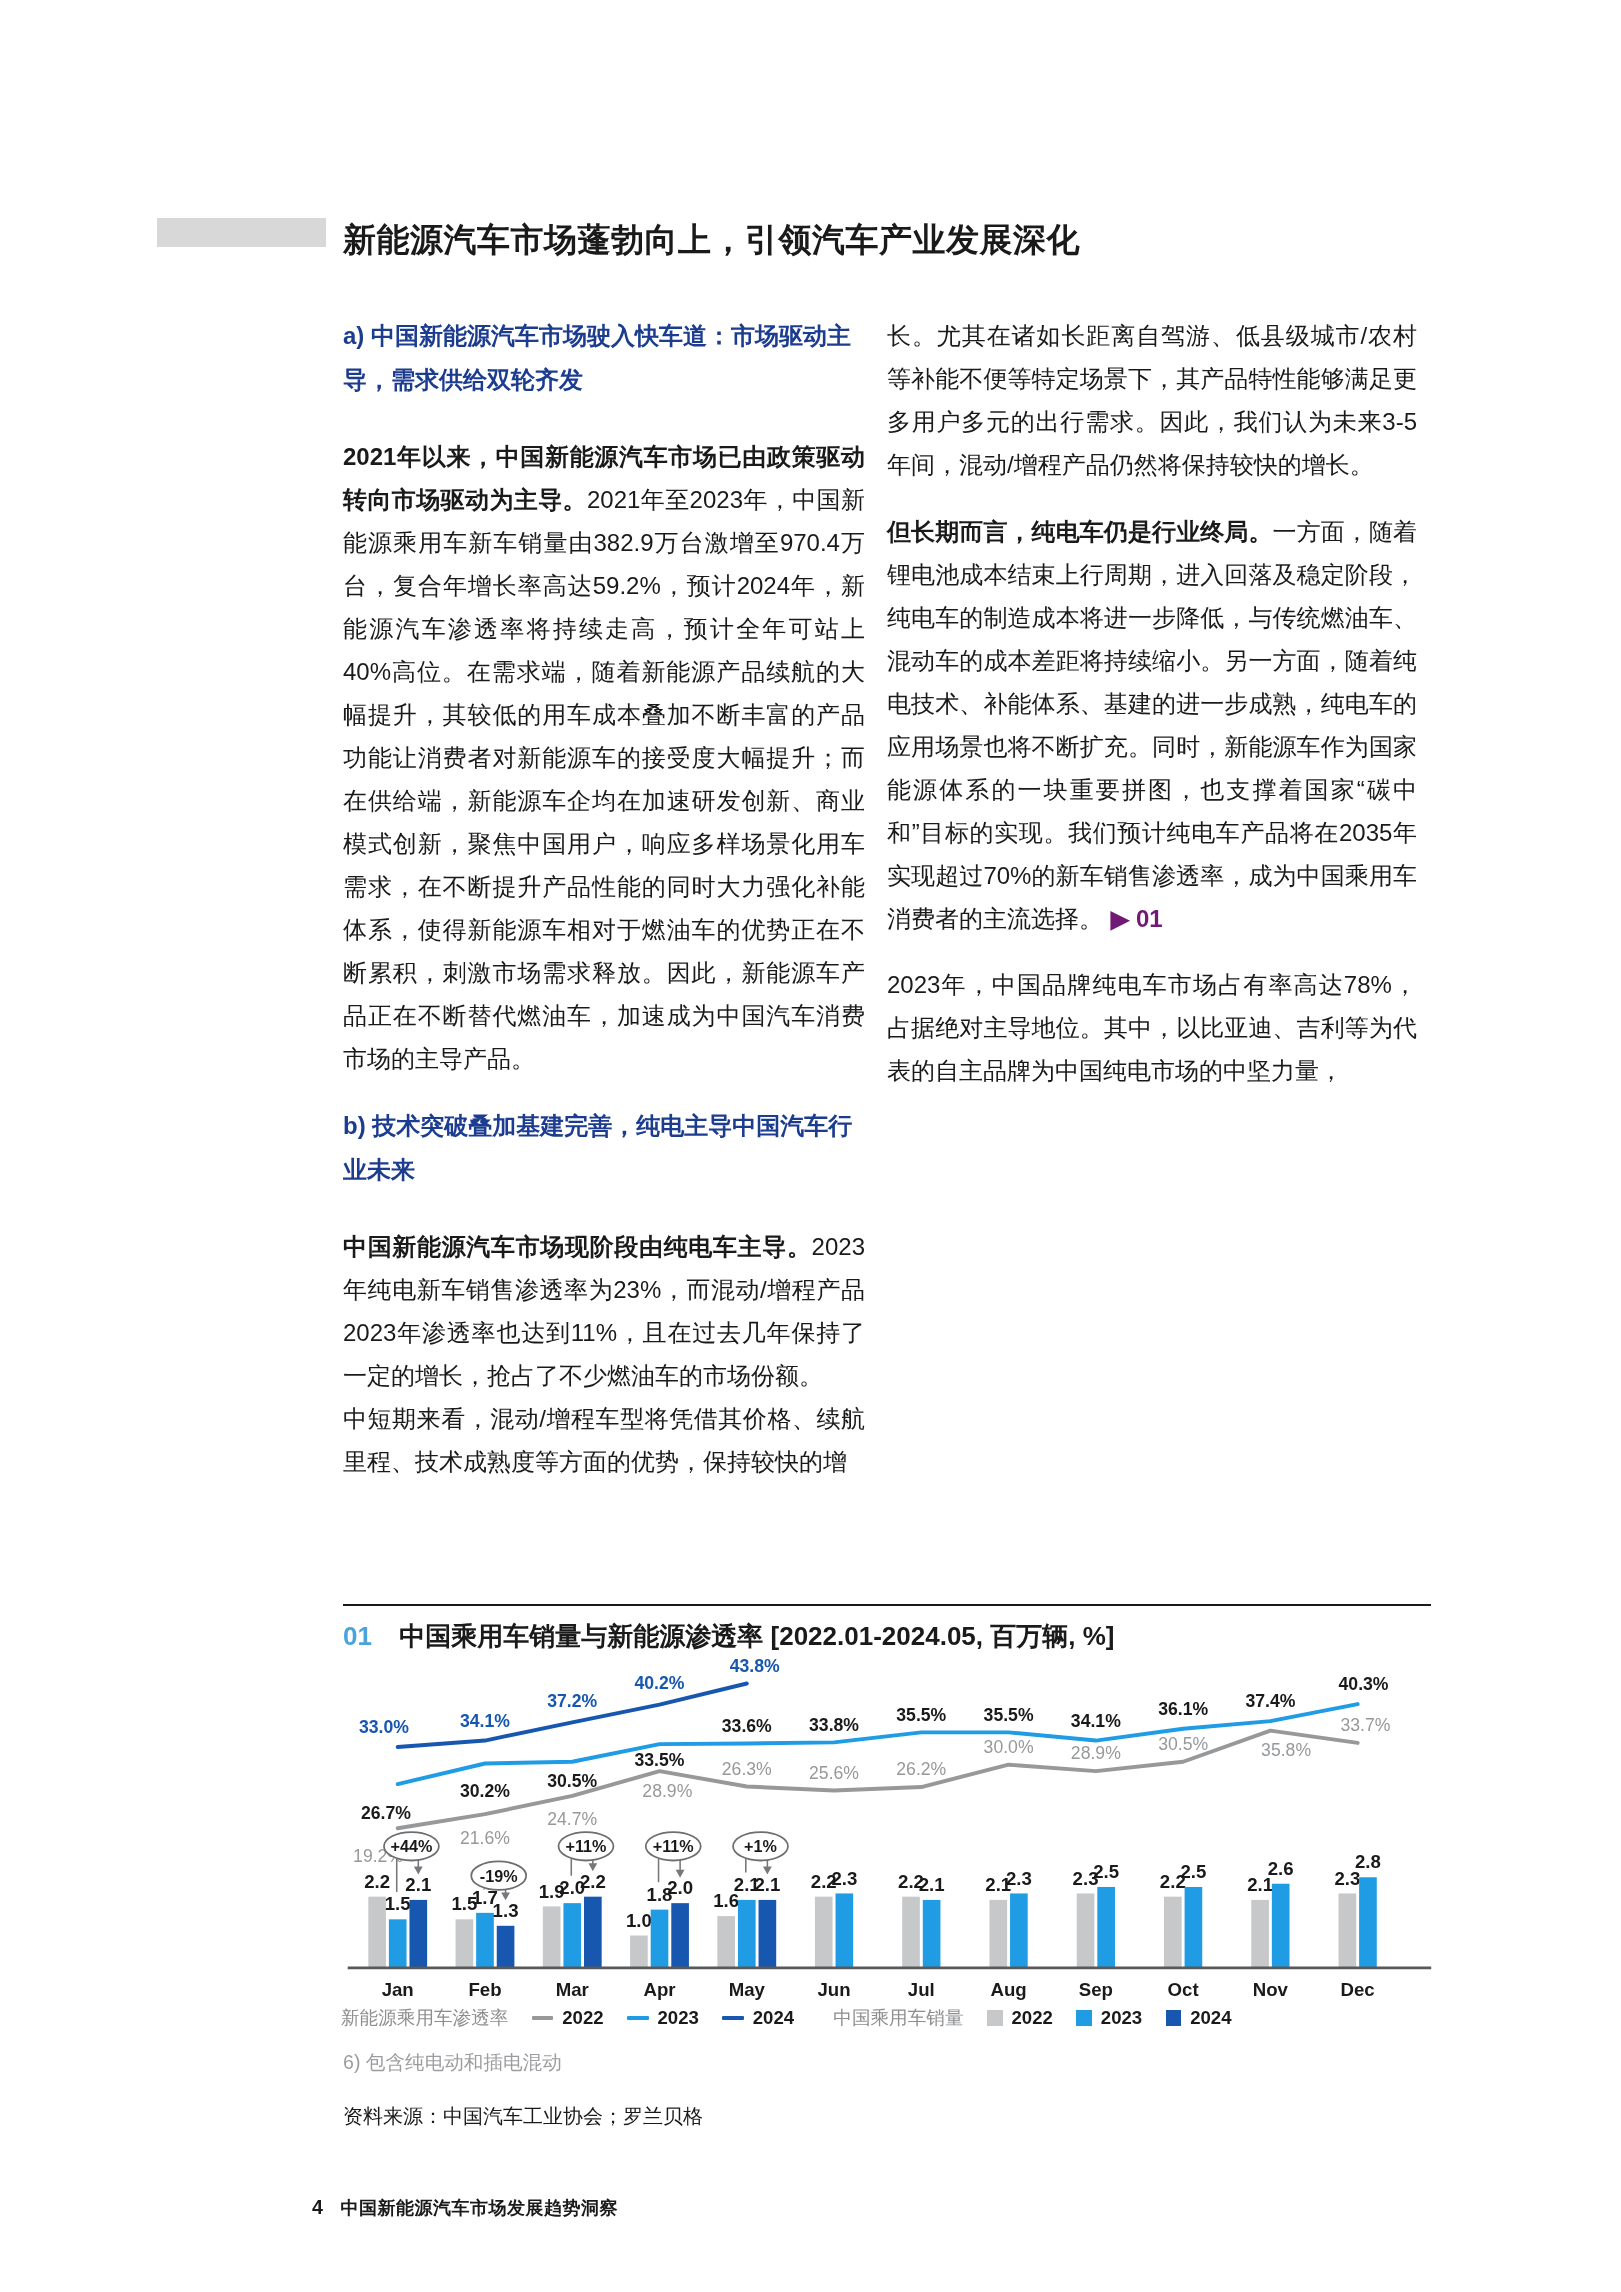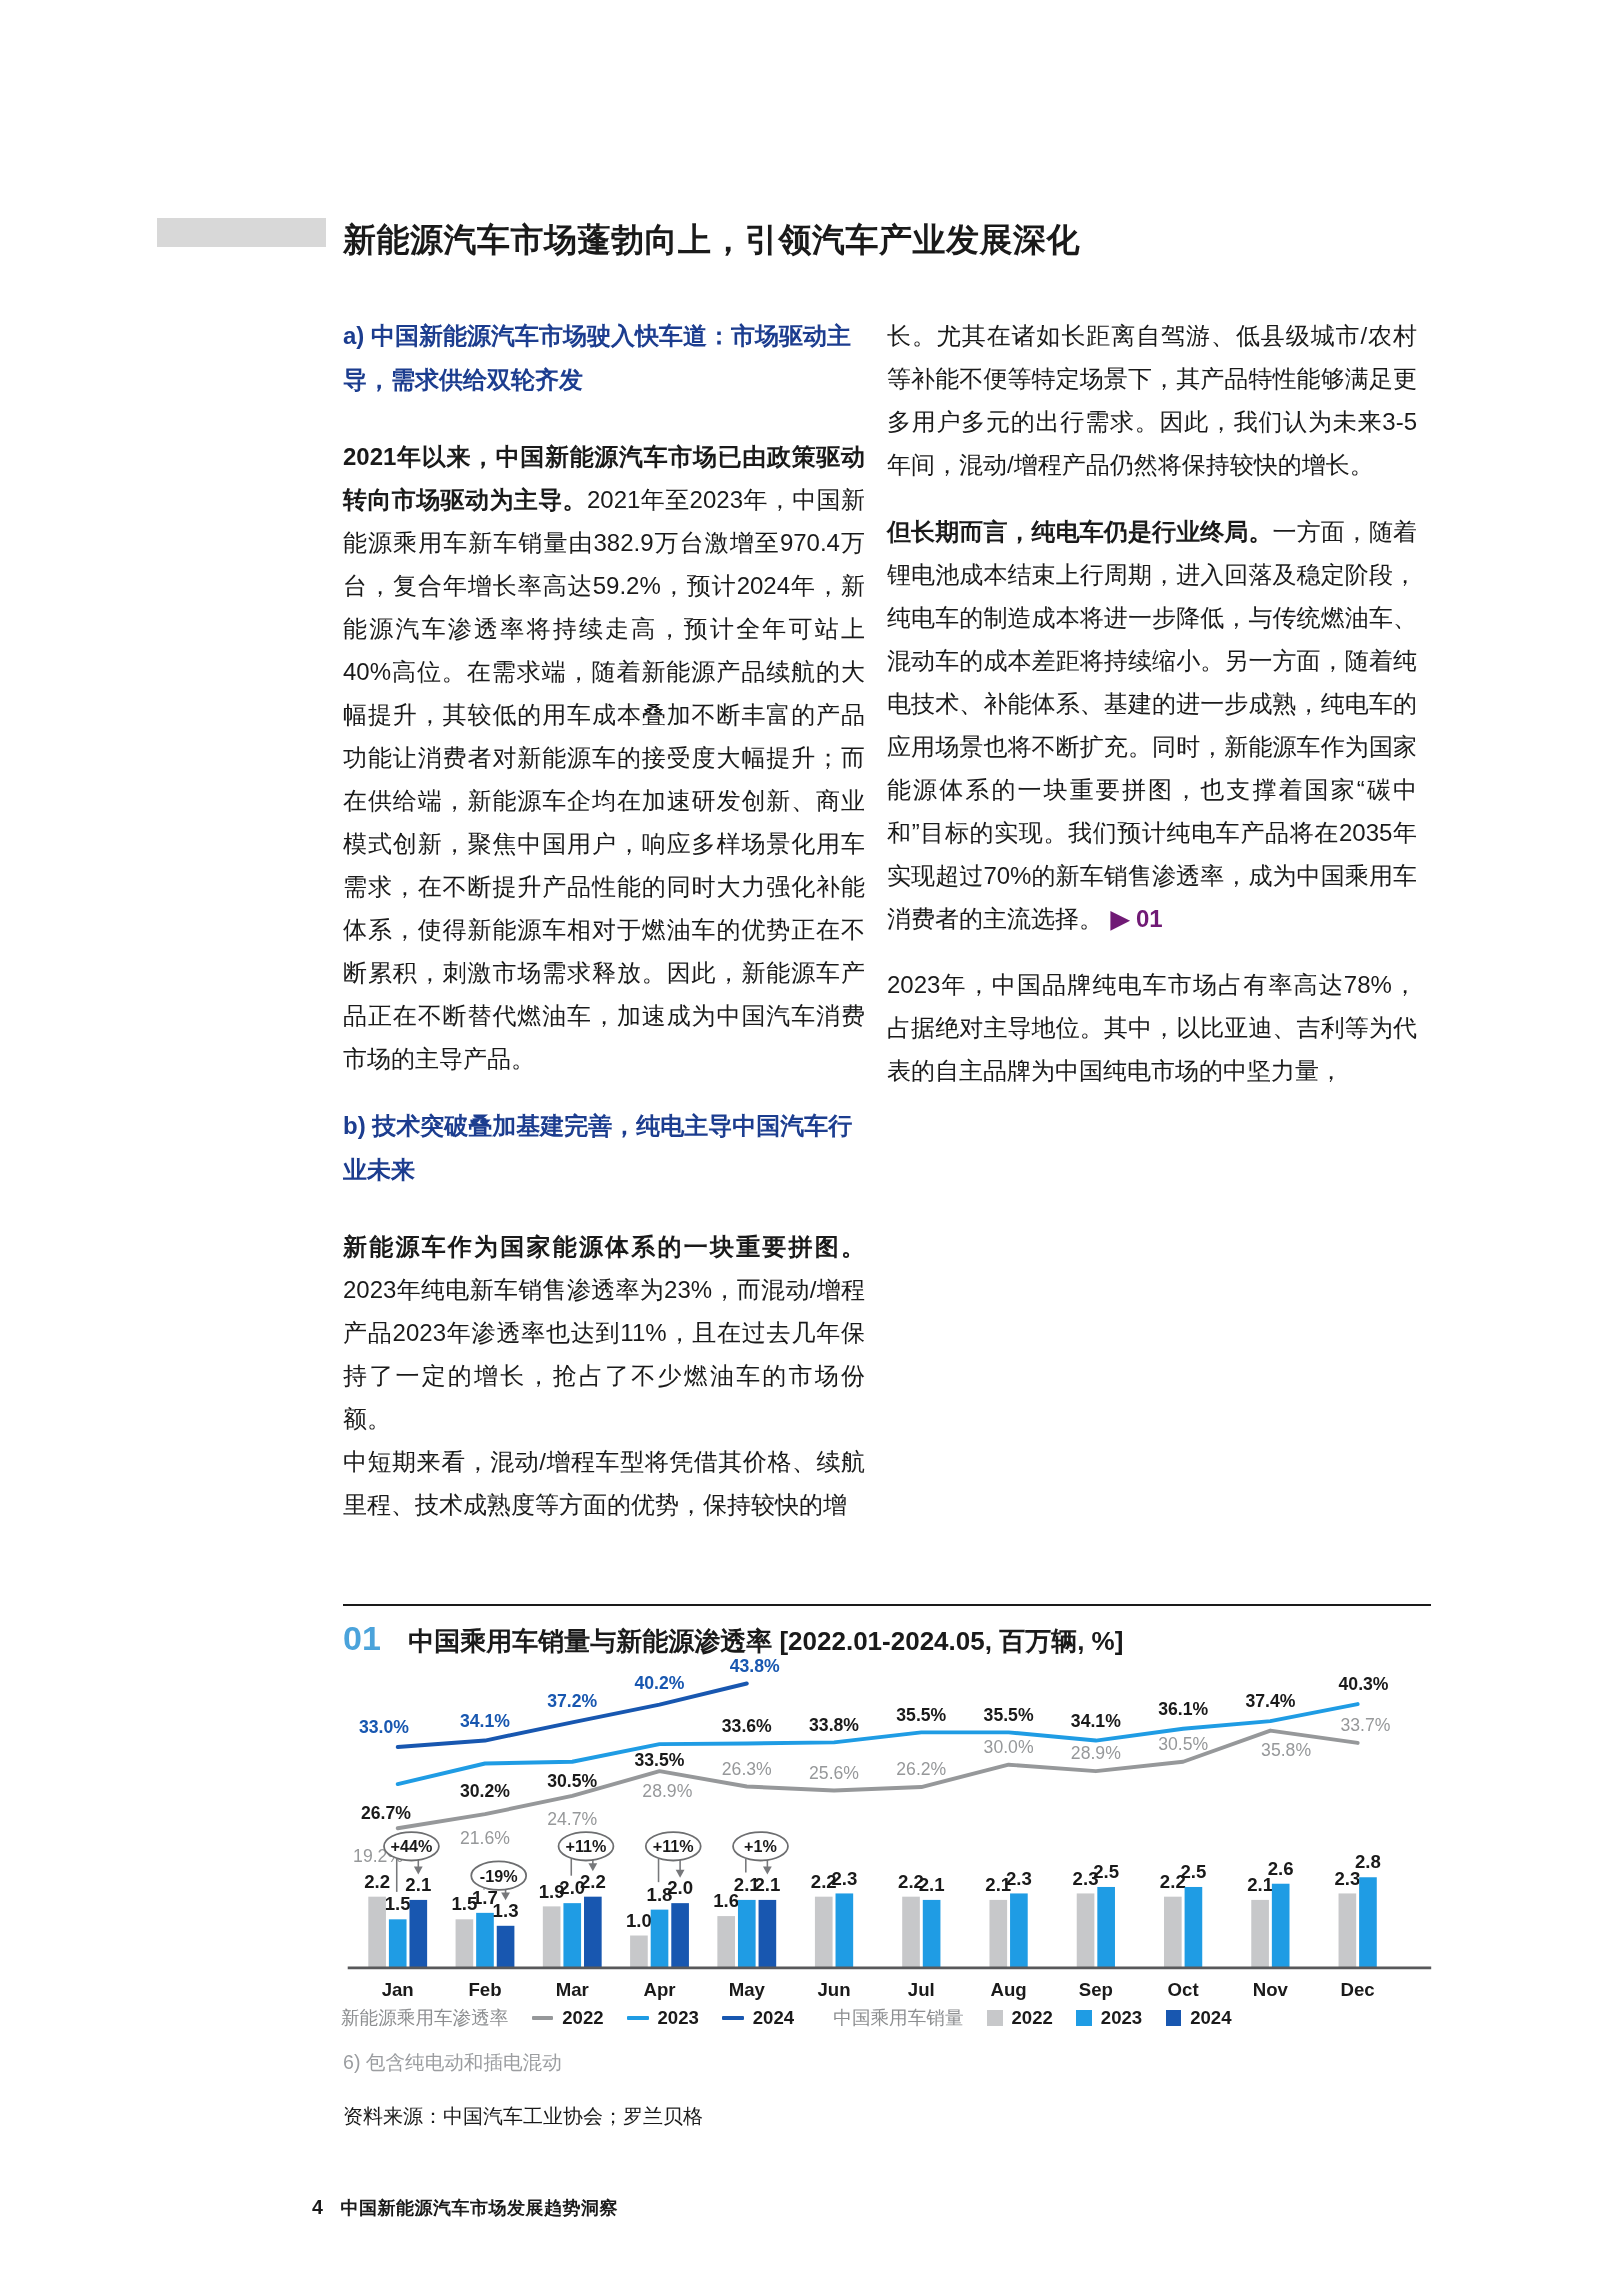--- a/index.html
+++ b/index.html
@@ -12,21 +12,21 @@
   .col{position:absolute;top:314px;width:522px;font-size:24px;line-height:43px;text-align:justify;}
   #col-left{left:343px;}
   #col-right{left:887px;width:530px;}
   .sec-heading{color:#1C3D8F;font-size:24px;font-weight:700;line-height:44px;margin:11.8px 0 33px 0;text-align:left;}
   .col > .sec-heading:first-child{margin-top:0;}
   .para{margin:0 0 23.5px 0;white-space:pre-line;}
   .para .lead{font-weight:700;}
   .fig-link{color:#701a75;font-weight:700;margin-left:7.8px;white-space:nowrap;}
   .fig-rule{position:absolute;left:343px;top:1604px;width:1088px;height:2px;background:#1a1a1a;}
   .fig-header{position:absolute;left:343px;top:1619px;display:flex;gap:27.4px;align-items:baseline;}
-  .fig-number{color:#4BA3DB;font-size:34px;font-weight:700;}
+  .fig-number{color:#4BA3DB;font-size:26px;font-weight:700;}
   .fig-title{font-size:26px;font-weight:700;}
   #chart-svg{position:absolute;left:333px;top:1656px;}
   .ll-s2022{fill:#96989A;font-size:18px;}
   .ll-s2023{fill:#1a1a1a;font-size:18px;font-weight:700;}
   .ll-s2024{fill:#1857B0;font-size:18px;font-weight:700;}
   .bar-lbl{fill:#1a1a1a;font-size:19px;font-weight:700;}
   .month-lbl{fill:#1a1a1a;font-size:19px;font-weight:700;}
   .ann-lbl{fill:#1a1a1a;font-size:16.5px;font-weight:700;}
   .legend{position:absolute;left:341px;top:2005px;display:flex;align-items:center;font-size:18.6px;}
   .leg-group-label{color:#8C8E90;margin-right:23.5px;white-space:nowrap;}
@@ -43,21 +43,21 @@
 </head>
 <body>
 
 <div class="title-bar"></div>
 <h1 class="page-title">新能源汽车市场蓬勃向上，引领汽车产业发展深化</h1>
 
 <div class="col" id="col-left">
     <div class="sec-heading">a) 中国新能源汽车市场驶入快车道：市场驱动主导，需求供给双轮齐发</div>
     <p class="para"><span class="lead">2021年以来，中国新能源汽车市场已由政策驱动转向市场驱动为主导。</span><span>2021年至2023年，中国新能源乘用车新车销量由382.9万台激增至970.4万台，复合年增长率高达59.2%，预计2024年，新能源汽车渗透率将持续走高，预计全年可站上40%高位。在需求端，随着新能源产品续航的大幅提升，其较低的用车成本叠加不断丰富的产品功能让消费者对新能源车的接受度大幅提升；而在供给端，新能源车企均在加速研发创新、商业模式创新，聚焦中国用户，响应多样场景化用车需求，在不断提升产品性能的同时大力强化补能体系，使得新能源车相对于燃油车的优势正在不断累积，刺激市场需求释放。因此，新能源车产品正在不断替代燃油车，加速成为中国汽车消费市场的主导产品。</span></p>
     <div class="sec-heading">b) 技术突破叠加基建完善，纯电主导中国汽车行业未来</div>
-    <p class="para"><span class="lead">新能源车作为国家能源体系的一块重要拼图。</span><span>2023年纯电新车销售渗透率为23%，而混动/增程产品2023年渗透率也达到11%，且在过去几年保持了一定的增长，抢占了不少燃油车的市场份额。
+    <p class="para"><span class="lead">中国新能源汽车市场现阶段由纯电车主导。</span><span>2023年纯电新车销售渗透率为23%，而混动/增程产品2023年渗透率也达到11%，且在过去几年保持了一定的增长，抢占了不少燃油车的市场份额。
 中短期来看，混动/增程车型将凭借其价格、续航里程、技术成熟度等方面的优势，保持较快的增</span></p>
   </div>
 <div class="col" id="col-right">
     <p class="para"><span>长。尤其在诸如长距离自驾游、低县级城市/农村等补能不便等特定场景下，其产品特性能够满足更多用户多元的出行需求。因此，我们认为未来3-5年间，混动/增程产品仍然将保持较快的增长。</span></p>
     <p class="para"><span class="lead">但长期而言，纯电车仍是行业终局。</span><span>一方面，随着锂电池成本结束上行周期，进入回落及稳定阶段，纯电车的制造成本将进一步降低，与传统燃油车、混动车的成本差距将持续缩小。另一方面，随着纯电技术、补能体系、基建的进一步成熟，纯电车的应用场景也将不断扩充。同时，新能源车作为国家能源体系的一块重要拼图，也支撑着国家“碳中和”目标的实现。我们预计纯电车产品将在2035年实现超过70%的新车销售渗透率，成为中国乘用车消费者的主流选择。</span><span class="fig-link">▶ 01</span></p>
     <p class="para"><span>2023年，中国品牌纯电车市场占有率高达78%，占据绝对主导地位。其中，以比亚迪、吉利等为代表的自主品牌为中国纯电市场的中坚力量，</span></p>
   </div>
 
 <div class="fig-rule"></div>
 <div class="fig-header">

